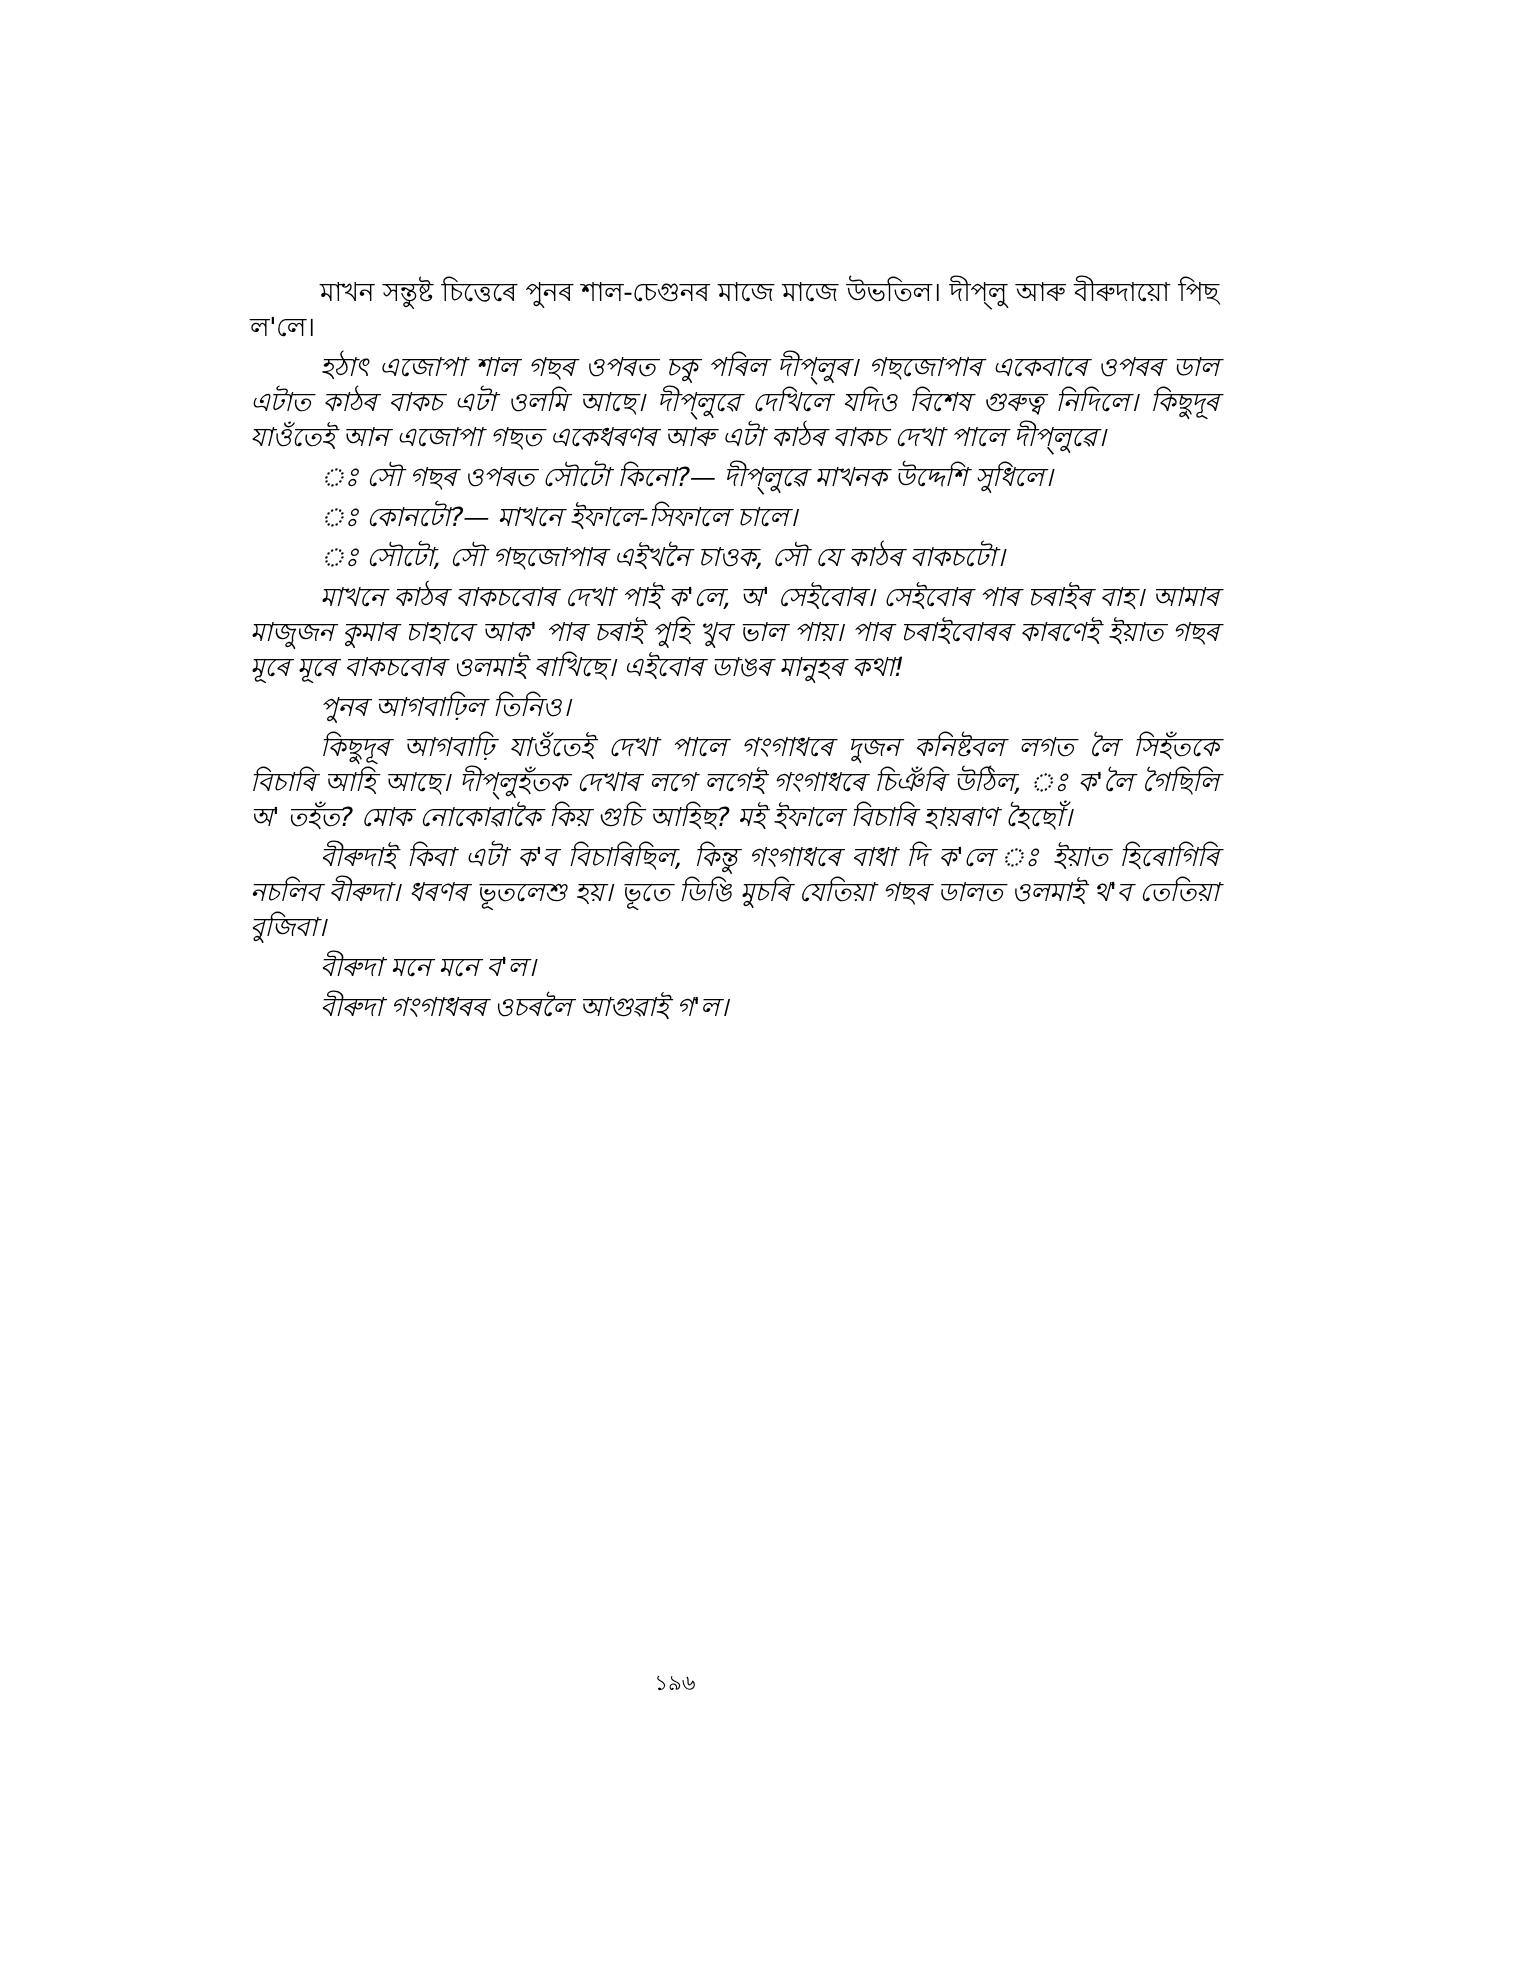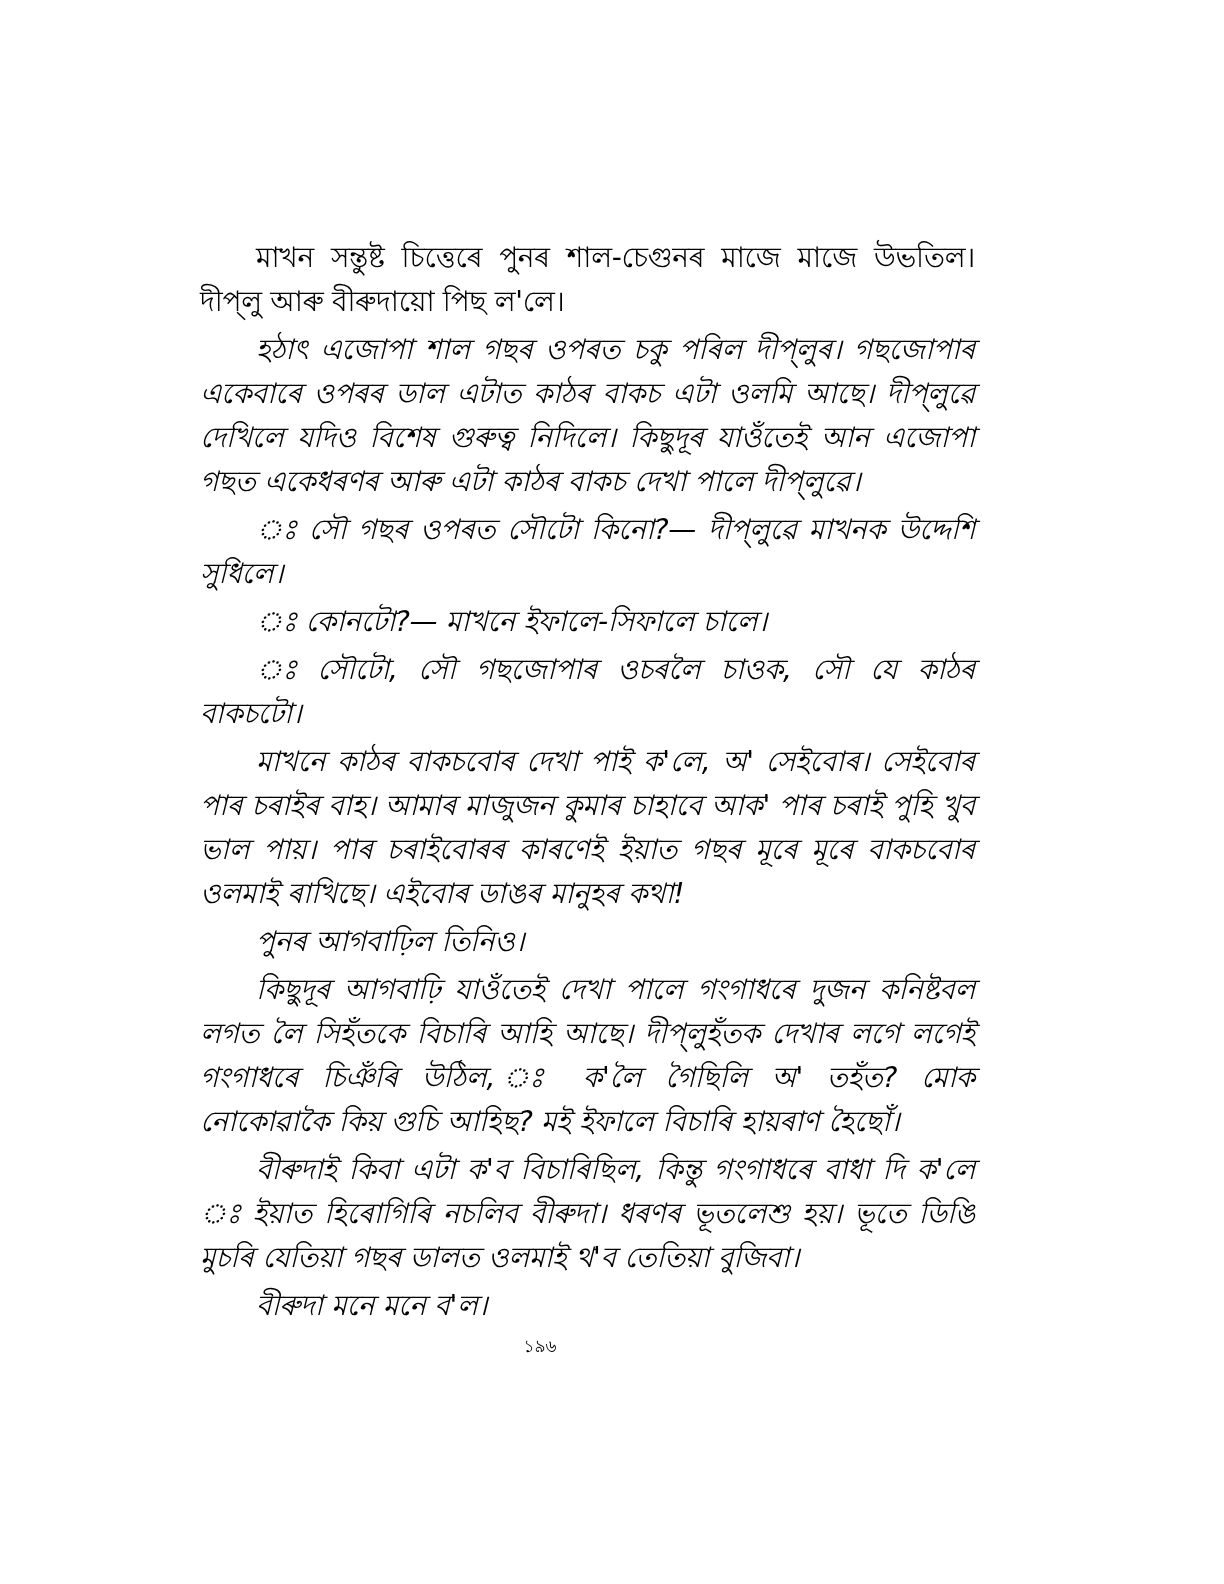--- a/index.html
+++ b/index.html
@@ -15,23 +15,23 @@
     font-family: "DejaVu Sans", "Liberation Sans", sans-serif;
     color: #000000;
   }
   .page {
     position: absolute;
     left: 200px;
     top: 220px;
     width: 775px;
   }
   .para {
-    font-size: 28px;
-    line-height: 44px;
-    margin: 16px 0 0 0;
+    font-size: 21px;
+    line-height: 28px;
+    margin: 0 0 0 0;
     text-align: justify;
     text-indent: 56px;
     letter-spacing: -0.3px;
   }
   .para.gap { margin-top: 4px; font-style: italic; }
   .page-number {
     position: absolute;
     left: 0;
     width: 1080px;
     top: 1333px;
@@ -40,21 +40,22 @@
   }
 </style>
 </head>
 <body>
 
 <div class="page">
   <p class="para">মাখন সন্তুষ্ট চিত্তেৰে পুনৰ শাল-চেগুনৰ মাজে মাজে উভতিল। দীপ্‌লু আৰু বীৰুদায়ো পিছ ল'লে।</p>
   <p class="para gap">হঠাৎ এজোপা শাল গছৰ ওপৰত চকু পৰিল দীপ্‌লুৰ। গছজোপাৰ একেবাৰে ওপৰৰ ডাল এটাত কাঠৰ বাকচ এটা ওলমি আছে। দীপ্‌লুৱে দেখিলে যদিও বিশেষ গুৰুত্ব নিদিলে। কিছুদূৰ যাওঁতেই আন এজোপা গছত একেধৰণৰ আৰু এটা কাঠৰ বাকচ দেখা পালে দীপ্‌লুৱে।</p>
   <p class="para gap">ঃ সৌ গছৰ ওপৰত সৌটো কিনো?— দীপ্‌লুৱে মাখনক উদ্দেশি সুধিলে।</p>
   <p class="para gap">ঃ কোনটো?— মাখনে ইফালে-সিফালে চালে।</p>
-  <p class="para gap">ঃ সৌটো, সৌ গছজোপাৰ ওচৰলৈ চাওক, সৌ যে কাঠৰ বাকচটো।</p>
+  <p class="para gap">ঃ সৌটো, সৌ গছজোপাৰ এইখনৈ চাওক, সৌ যে কাঠৰ বাকচটো।</p>
   <p class="para gap">মাখনে কাঠৰ বাকচবোৰ দেখা পাই ক'লে, অ' সেইবোৰ। সেইবোৰ পাৰ চৰাইৰ বাহ। আমাৰ মাজুজন কুমাৰ চাহাবে আক' পাৰ চৰাই পুহি খুব ভাল পায়। পাৰ চৰাইবোৰৰ কাৰণেই ইয়াত গছৰ মূৰে মূৰে বাকচবোৰ ওলমাই ৰাখিছে। এইবোৰ ডাঙৰ মানুহৰ কথা!</p>
   <p class="para gap">পুনৰ আগবাঢ়িল তিনিও।</p>
   <p class="para gap">কিছুদূৰ আগবাঢ়ি যাওঁতেই দেখা পালে গংগাধৰে দুজন কনিষ্টবল লগত লৈ সিহঁতকে বিচাৰি আহি আছে। দীপ্‌লুহঁতক দেখাৰ লগে লগেই গংগাধৰে চিঞঁৰি উঠিল, ঃ ক'লৈ গৈছিলি অ' তহঁত? মোক নোকোৱাকৈ কিয় গুচি আহিছ? মই ইফালে বিচাৰি হায়ৰাণ হৈছোঁ।</p>
   <p class="para gap">বীৰুদাই কিবা এটা ক'ব বিচাৰিছিল, কিন্তু গংগাধৰে বাধা দি ক'লে ঃ ইয়াত হিৰোগিৰি নচলিব বীৰুদা। ধৰণৰ ভূতলেশু হয়। ভূতে ডিঙি মুচৰি যেতিয়া গছৰ ডালত ওলমাই থ'ব তেতিয়া বুজিবা।</p>
   <p class="para gap">বীৰুদা মনে মনে ব'ল।</p>
+  <p class="para gap">বীৰুদা গংগাধৰৰ ওচৰলৈ আগুৱাই গ'ল।</p>
 </div>
 
 <div class="page-number">১৯৬</div>
 
 </body></html>

